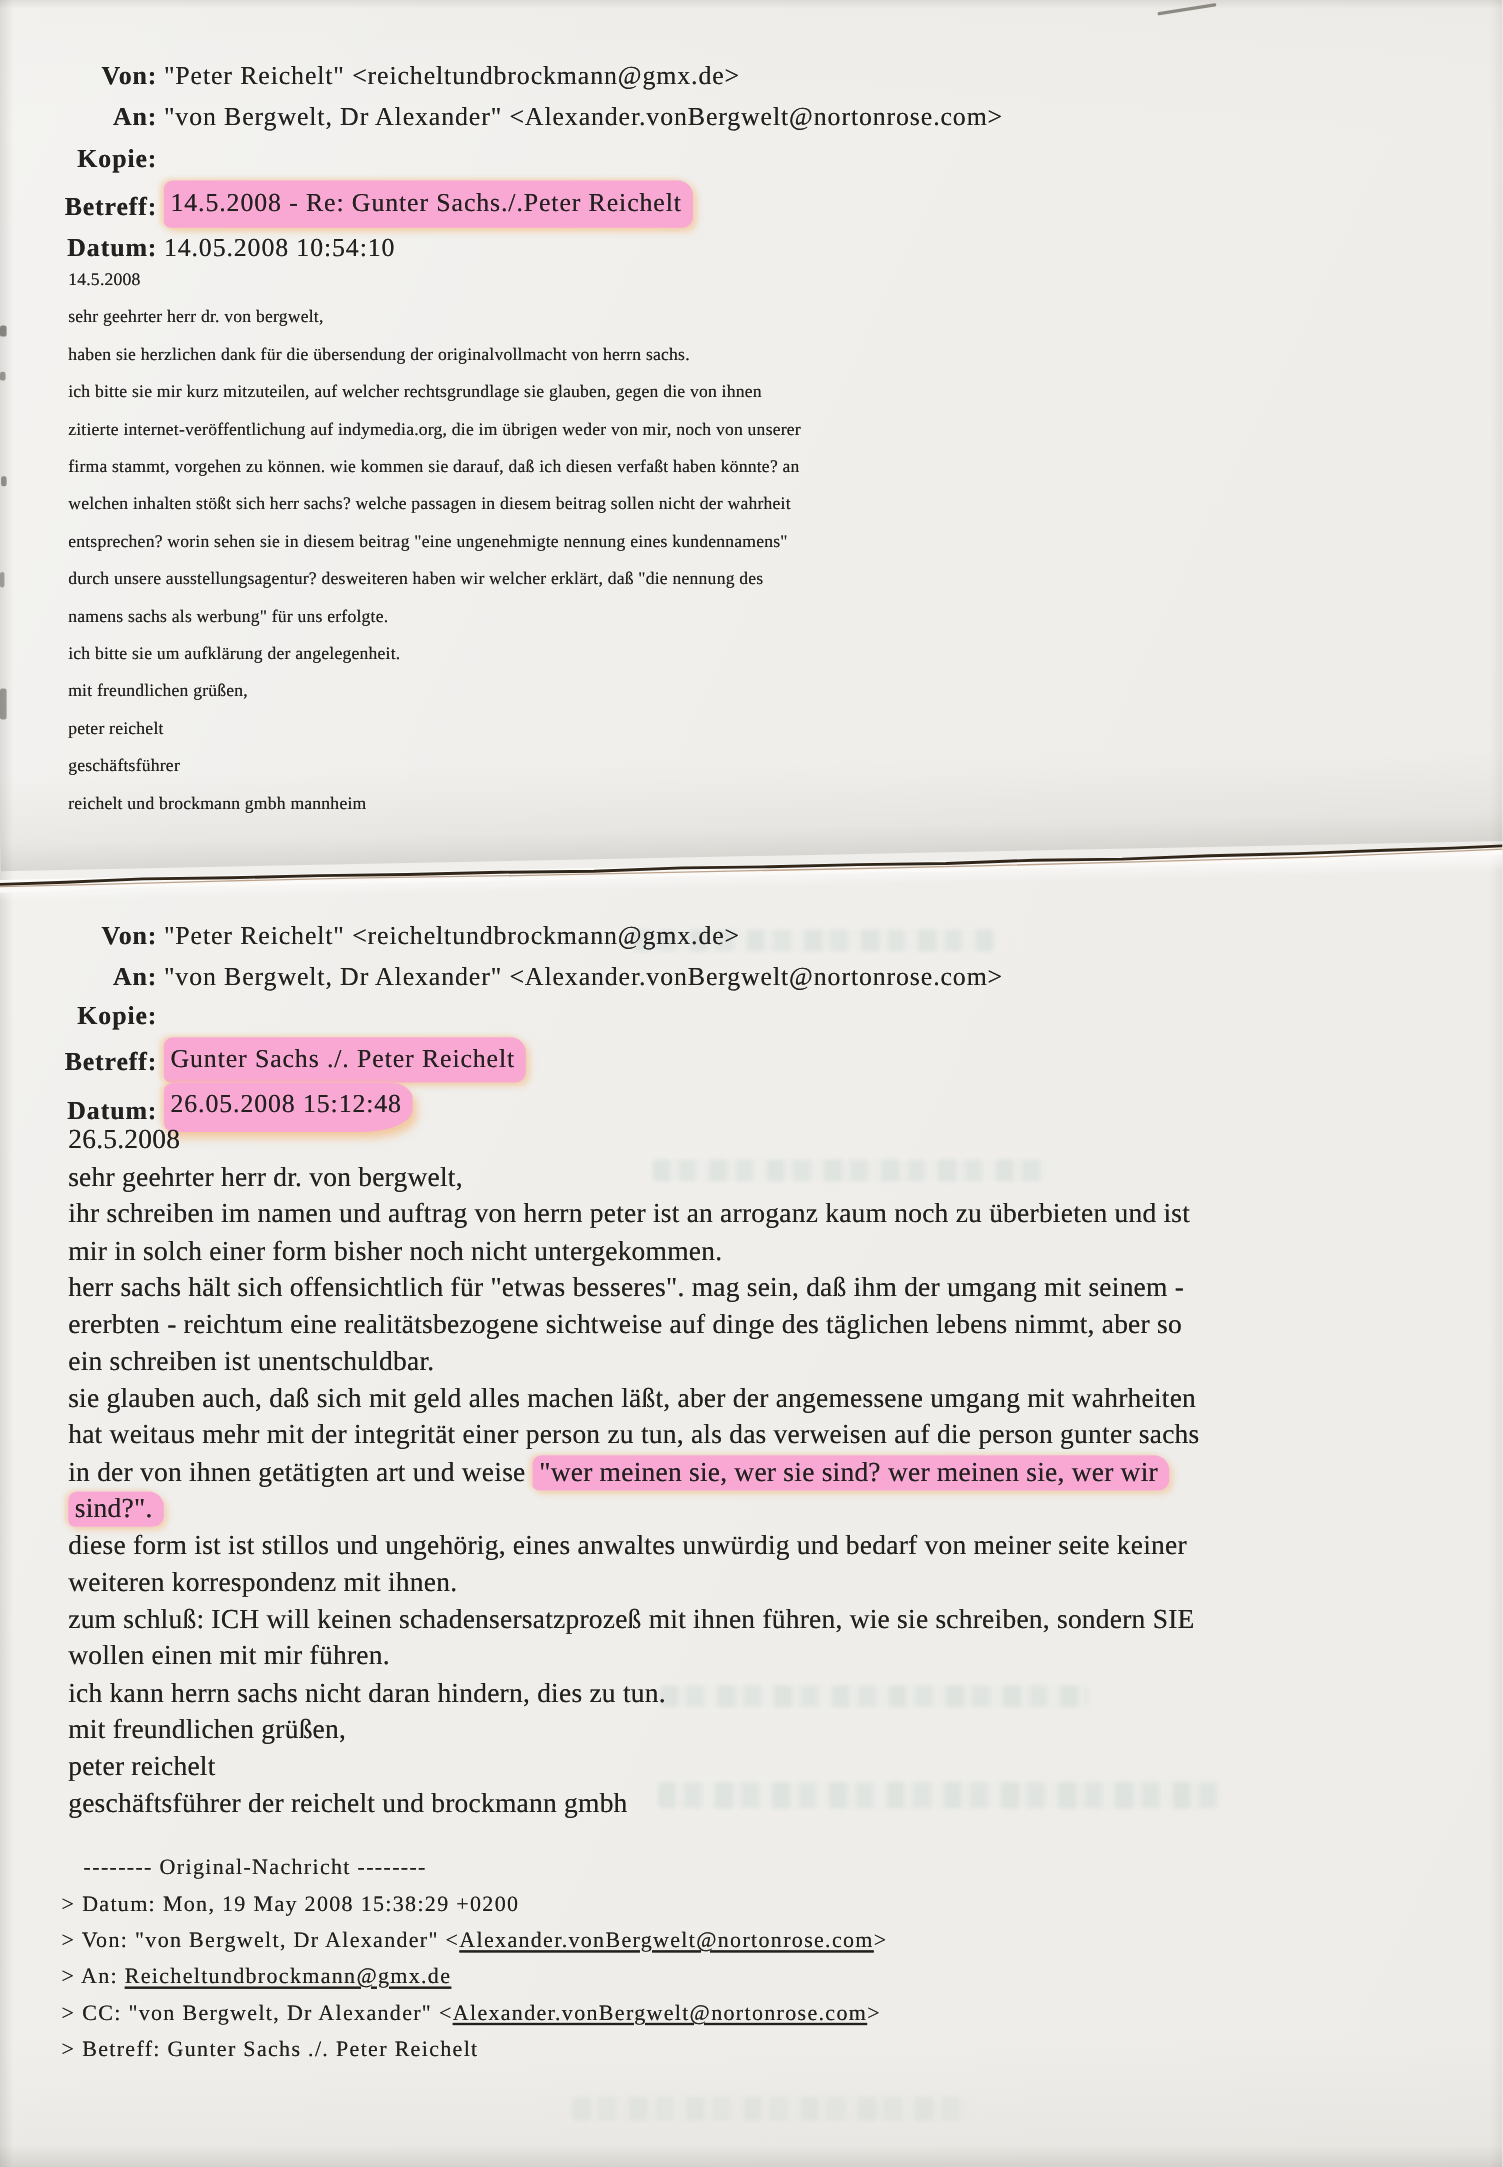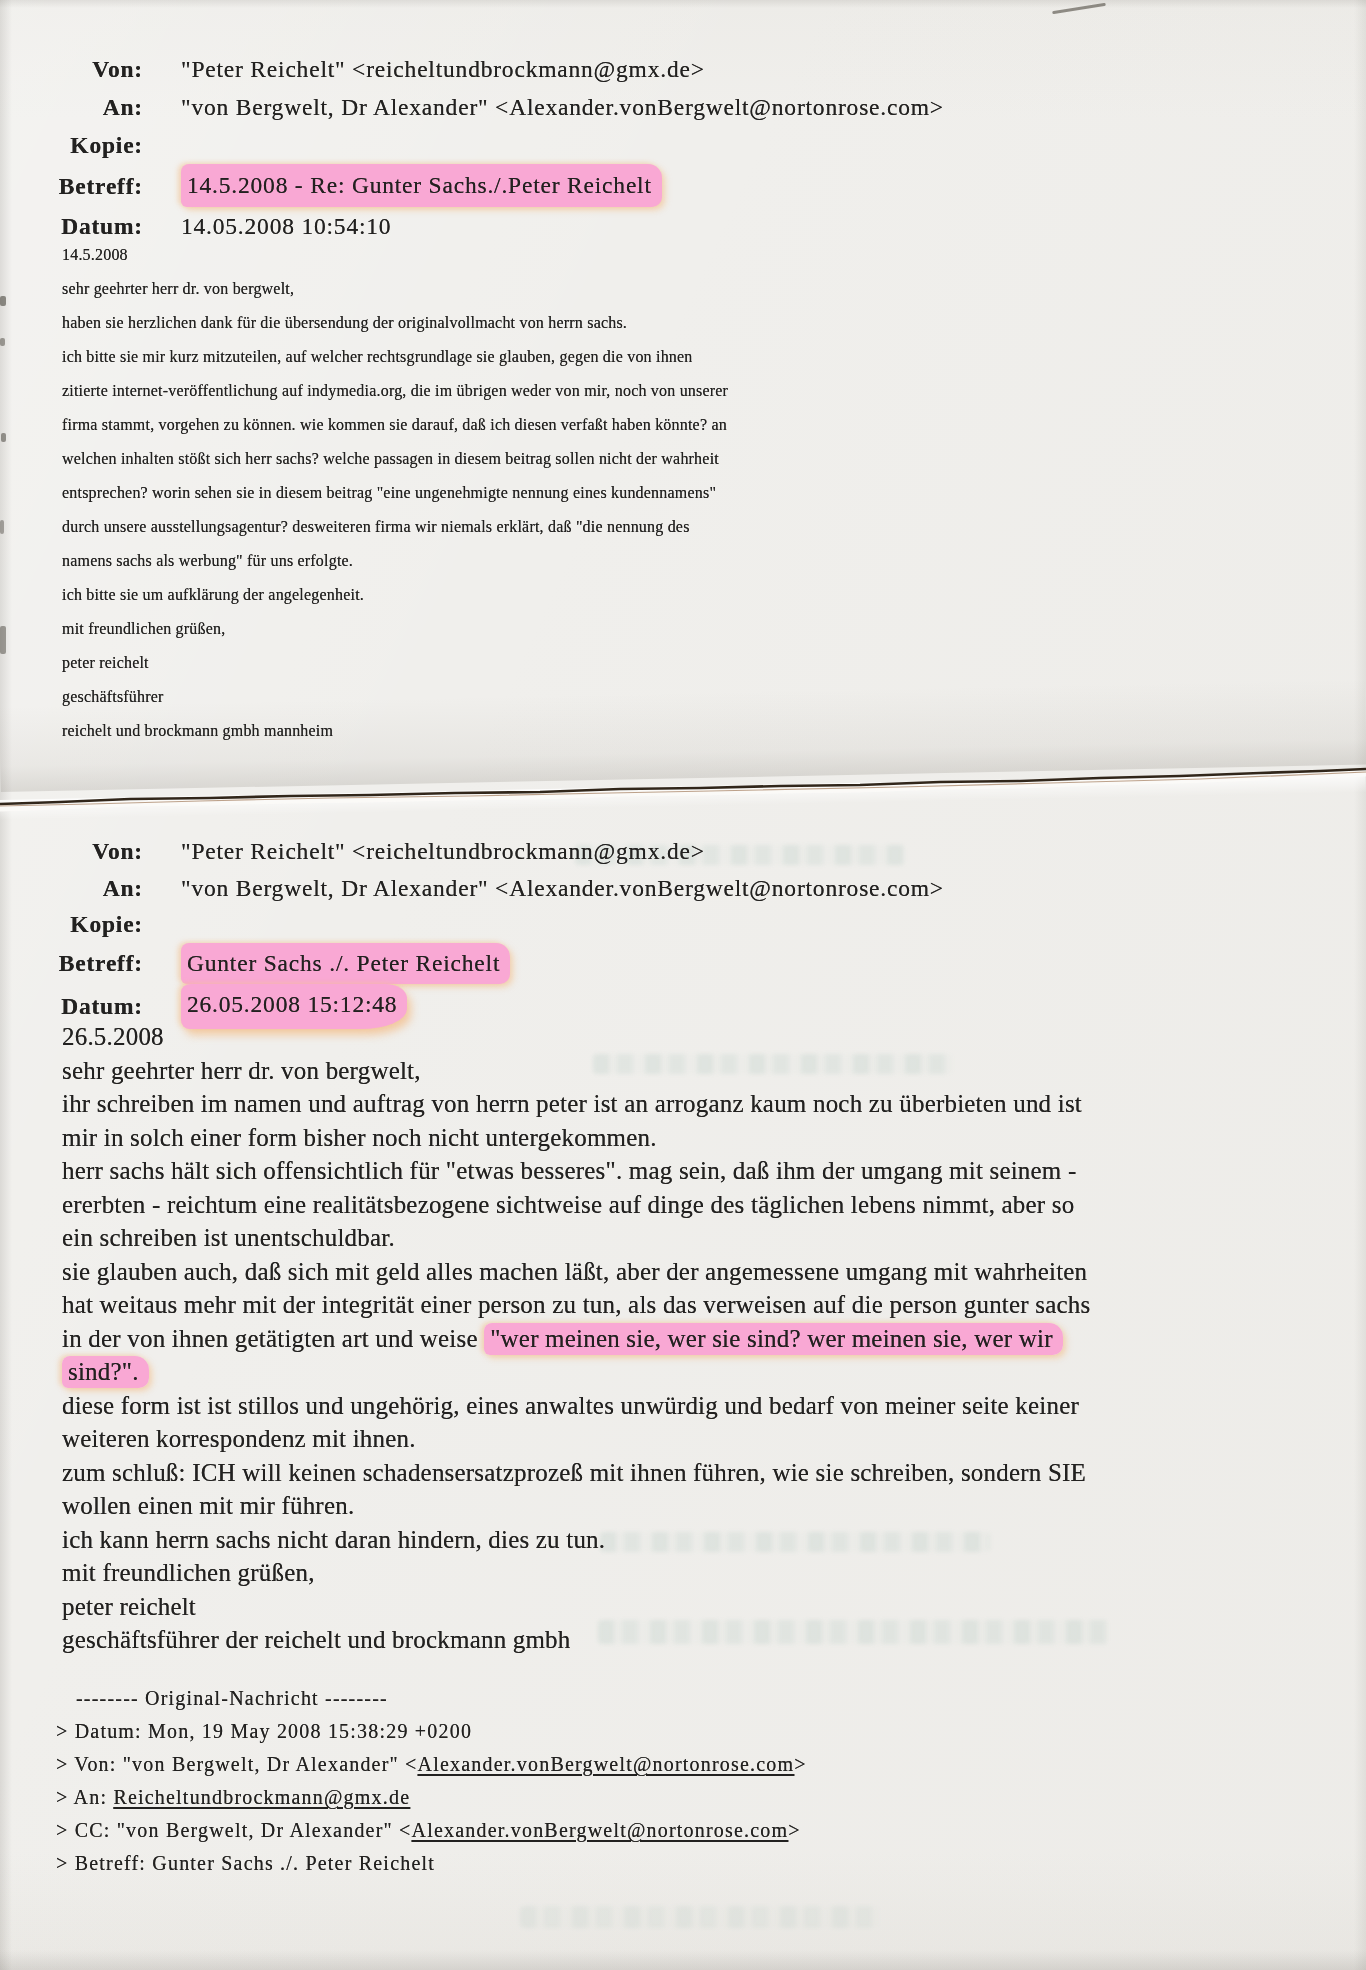--- a/index.html
+++ b/index.html
@@ -23,21 +23,21 @@
     background:linear-gradient(to right, rgba(70,64,56,0.13), rgba(70,64,56,0));}
   .edge-right{left:1354px;top:0;width:12px;height:1970px;z-index:2;
     background:linear-gradient(to left, rgba(70,64,56,0.08), rgba(70,64,56,0));}
   .edge-top{left:0;top:0;width:1366px;height:8px;z-index:2;
     background:linear-gradient(to bottom, rgba(70,64,56,0.10), rgba(70,64,56,0));}
   .edge-bottom{left:0;top:1950px;width:1366px;height:20px;z-index:2;
     background:linear-gradient(to top, rgba(70,64,56,0.12), rgba(70,64,56,0));}
 
   
   .textblock{z-index:3;}
-  .headers .hrow{display:flex;align-items:center;gap:32px;}
+  .headers .hrow{display:flex;align-items:flex-end;}
   .hlabel{flex:0 0 86px;width:86px;text-align:right;font-weight:bold;white-space:pre;}
   .hvalue{margin-left:6px;white-space:pre;}
   #email1-headers{left:57px;top:50px;font-size:23.5px;line-height:38px;letter-spacing:0.8px;}
   #email1-body{left:62px;top:238px;font-size:16px;line-height:34px;letter-spacing:0.2px;}
   #email2-headers{left:57px;top:833px;font-size:23.5px;line-height:36.5px;letter-spacing:0.8px;}
   #email2-body{left:62px;top:1020px;font-size:25px;line-height:33.5px;letter-spacing:0.2px;}
   #quoted-block{left:56px;top:1682px;font-size:20px;line-height:33px;letter-spacing:1.2px;}
   .lines .line{white-space:pre;}
 
   
@@ -144,21 +144,21 @@
   </div>
 <div id="email1-body" class="abs textblock lines">
     <div class="line"><span class="">14.5.2008</span></div>
     <div class="line"><span class="">sehr geehrter herr dr. von bergwelt,</span></div>
     <div class="line"><span class="">haben sie herzlichen dank für die übersendung der originalvollmacht von herrn sachs.</span></div>
     <div class="line"><span class="">ich bitte sie mir kurz mitzuteilen, auf welcher rechtsgrundlage sie glauben, gegen die von ihnen</span></div>
     <div class="line"><span class="">zitierte internet-veröffentlichung auf indymedia.org, die im übrigen weder von mir, noch von unserer</span></div>
     <div class="line"><span class="">firma stammt, vorgehen zu können. wie kommen sie darauf, daß ich diesen verfaßt haben könnte? an</span></div>
     <div class="line"><span class="">welchen inhalten stößt sich herr sachs? welche passagen in diesem beitrag sollen nicht der wahrheit</span></div>
     <div class="line"><span class="">entsprechen? worin sehen sie in diesem beitrag "eine ungenehmigte nennung eines kundennamens"</span></div>
-    <div class="line"><span class="">durch unsere ausstellungsagentur? desweiteren firma wir niemals erklärt, daß "die nennung des</span></div>
+    <div class="line"><span class="">durch unsere ausstellungsagentur? desweiteren haben wir welcher erklärt, daß "die nennung des</span></div>
     <div class="line"><span class="">namens sachs als werbung" für uns erfolgte.</span></div>
     <div class="line"><span class="">ich bitte sie um aufklärung der angelegenheit.</span></div>
     <div class="line"><span class="">mit freundlichen grüßen,</span></div>
     <div class="line"><span class="">peter reichelt</span></div>
     <div class="line"><span class="">geschäftsführer</span></div>
     <div class="line"><span class="">reichelt und brockmann gmbh mannheim</span></div>
   </div>
 
 <div id="email2-headers" class="abs textblock headers">
     <div class="hrow">

